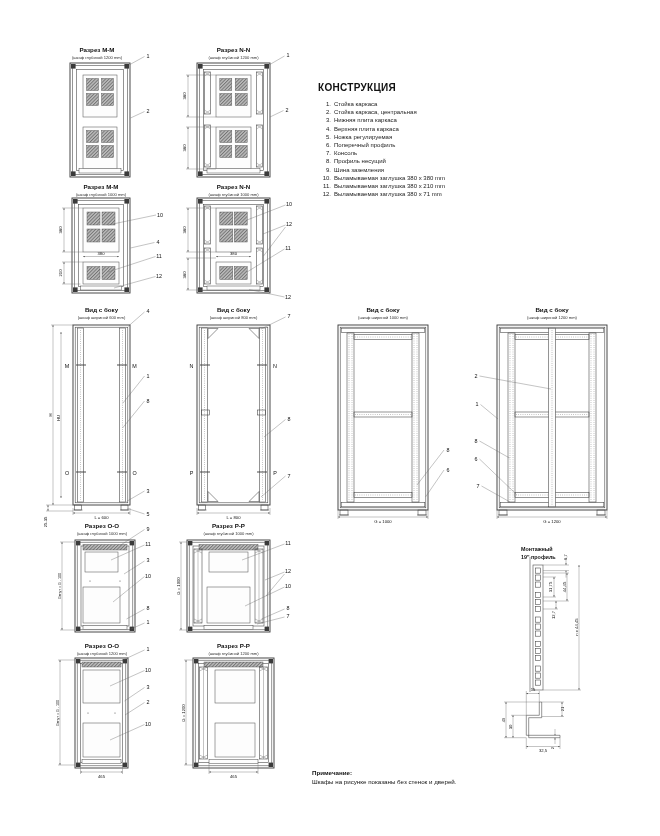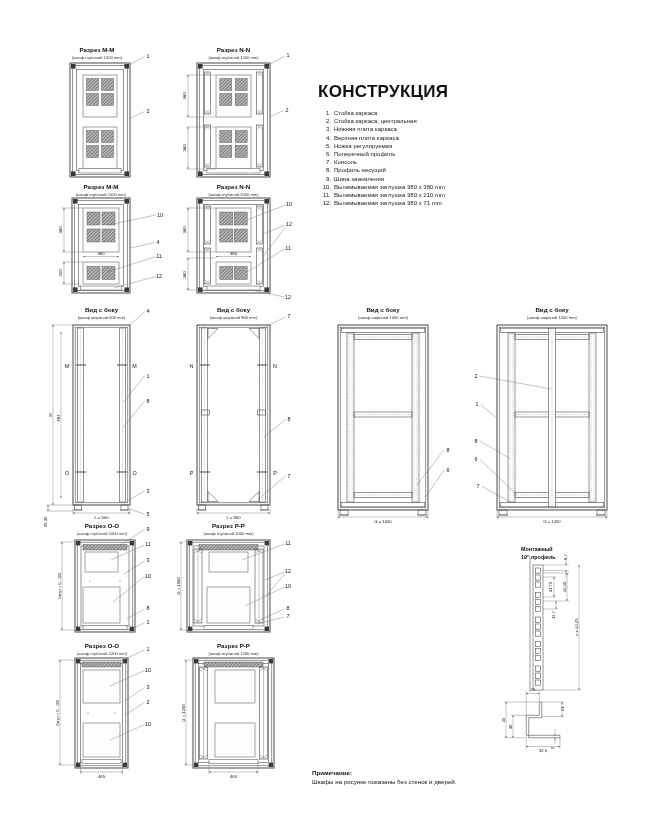--- a/index.html
+++ b/index.html
@@ -19,21 +19,21 @@
   text{font-family:"Liberation Sans",sans-serif}
   .tt{font-size:6.2px;font-weight:bold;fill:#111;text-anchor:middle}
   .ts{font-size:4.1px;fill:#333;text-anchor:middle}
   .tc{font-size:5.4px;fill:#111;text-anchor:middle}
   .td{font-size:4.2px;fill:#111;text-anchor:middle}
   .tds{font-size:3.6px;fill:#111;text-anchor:middle}
   .tp{font-size:5.4px;font-weight:bold;fill:#111}
 
   
   .legend{position:absolute;left:318px;top:82px;width:185px;color:#111}
-  .lg-h{font-size:17px;font-weight:bold;letter-spacing:.3px;margin:0 0 7px 0}
+  .lg-h{font-size:10px;font-weight:bold;letter-spacing:.3px;margin:0 0 7px 0}
   .lg-row{display:flex;font-size:6px;line-height:8.2px;color:#222}
   .lg-num{width:13px;text-align:right;margin-right:3px;flex:none}
 
   
   .note{position:absolute;left:312px;top:768px;font-size:6.2px;line-height:9px;color:#111}
   .note-h{font-weight:bold}
 </style>
 </head>
 <body>
 

